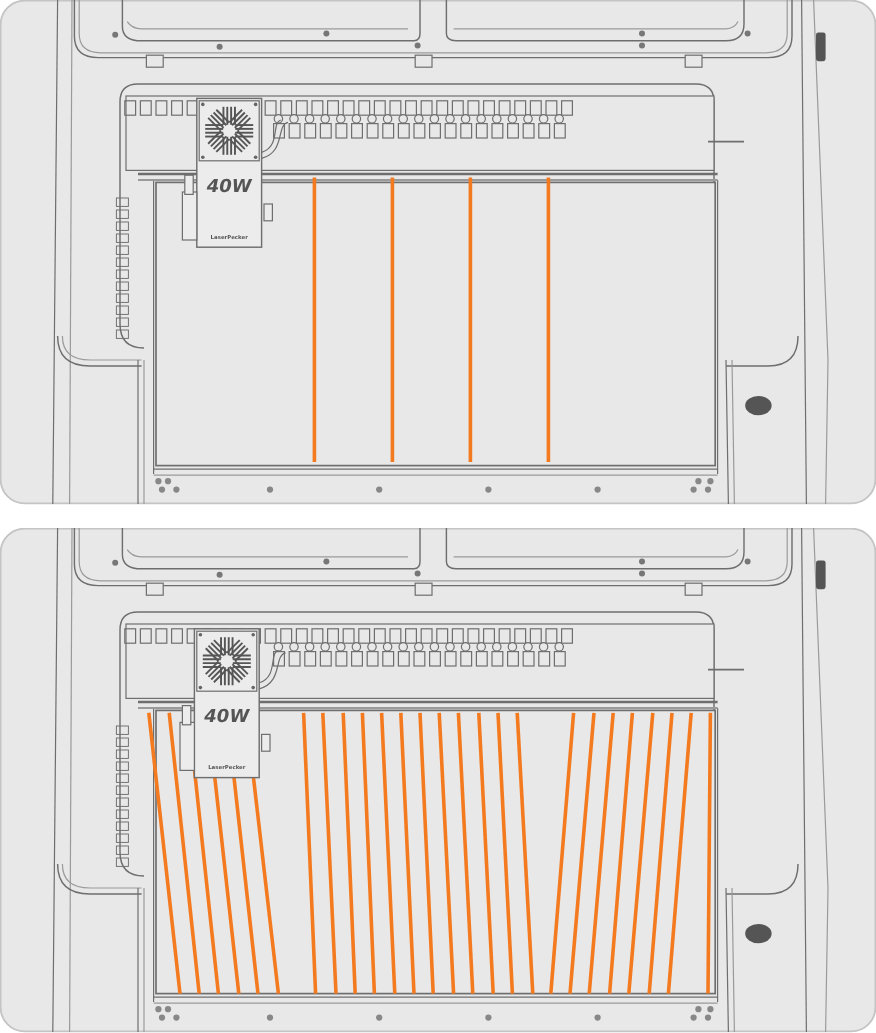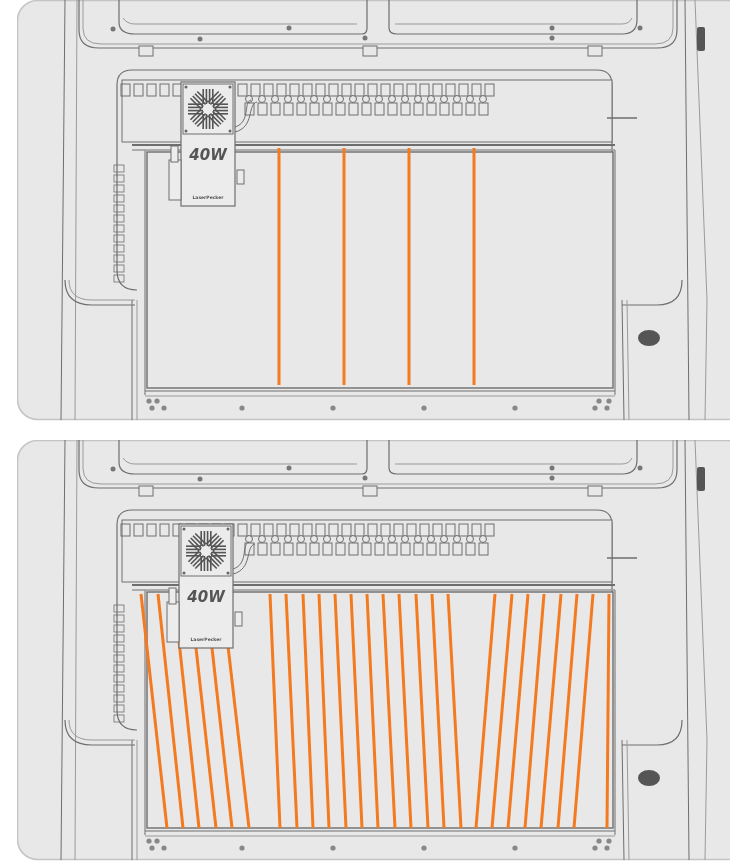--- a/index.html
+++ b/index.html
@@ -1,17 +1,17 @@
 <!DOCTYPE html>
 <html><head>
 <meta charset="utf-8">
 <style>
   html,body{margin:0;padding:0;background:#ffffff;}
   body{width:730px;height:861px;position:relative;overflow:hidden;font-family:"Liberation Sans",sans-serif;}
-  .panel{position:absolute;left:0;width:626px;margin-left:17px;}
+  .panel{position:absolute;left:0;width:626px;}
   svg{display:block;}
 </style>
 </head>
 <body>
 
 <div class="panel" style="top:0;height:421px;">
   <svg id="svg-top" width="730" height="421" viewBox="0 0 730 421">
       <rect x="0.5" y="0.5" width="729" height="419" rx="20" fill="#e8e8e8" stroke="#c4c4c4" stroke-width="1.5"></rect>
       <path d="M48 0 L44 420" stroke="#6e6e6e" fill="none" stroke-width="1"></path>
       <path d="M60 0 L58 420" stroke="#9a9a9a" fill="none" stroke-width="1"></path>

